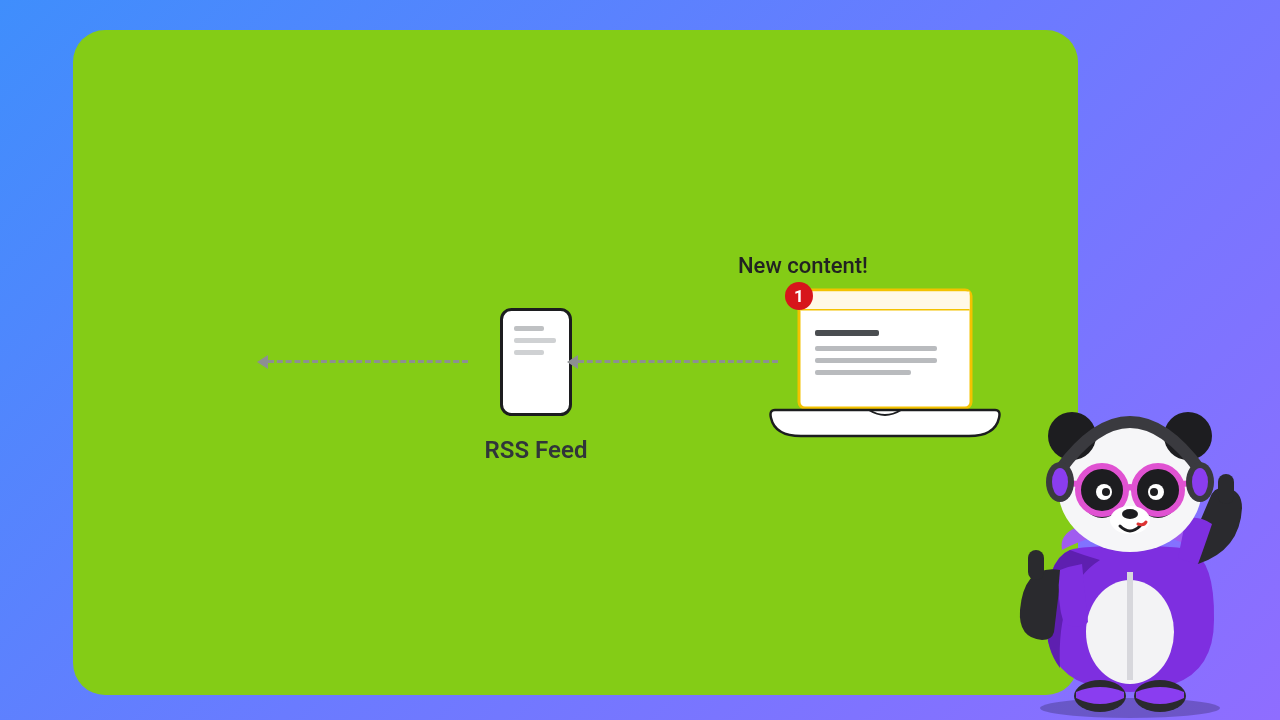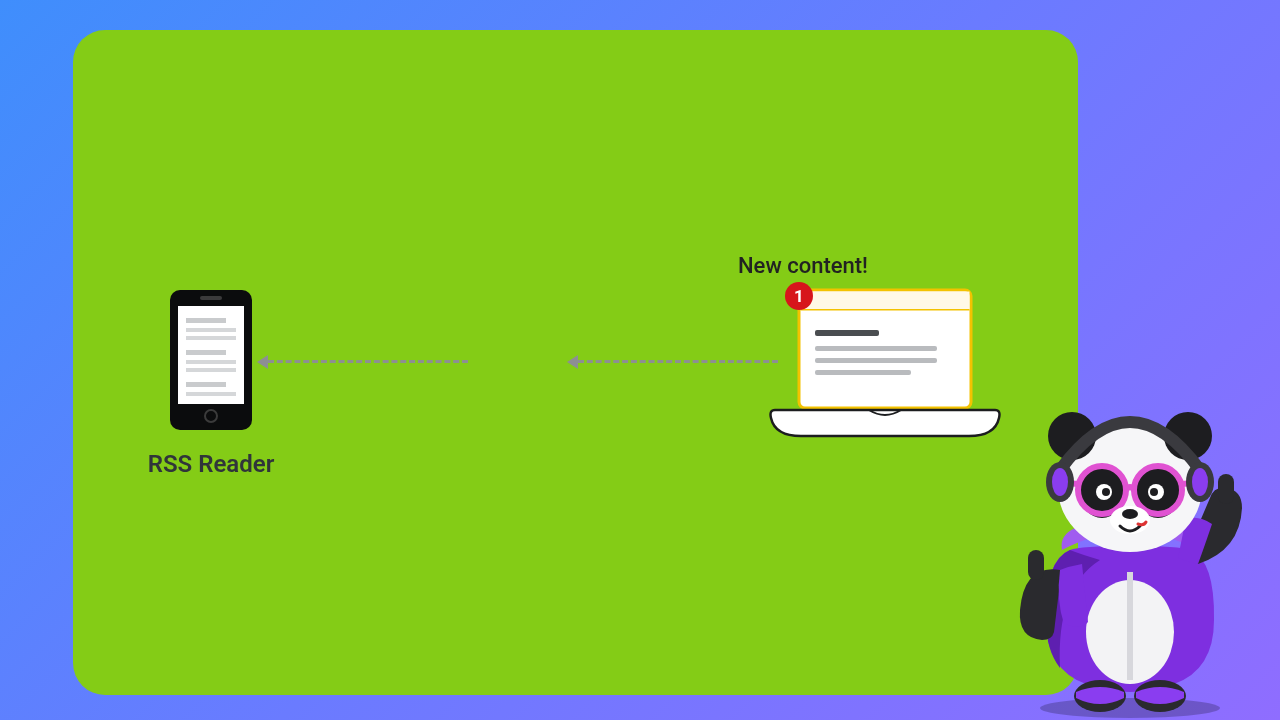--- a/index.html
+++ b/index.html
@@ -93,43 +93,32 @@
 </head>
 <body>
 
 <div class="bg"></div>
 
 <div class="card">
   <div class="stage">
 
     <div class="annotation" style="left:665px; top:223px;">New content!</div>
 
-    <div class="node" style="left:68px; top:260px; width:140px;">
-      <svg width="82" height="140" viewBox="0 0 82 140">
-        <rect x="0" y="0" width="82" height="140" rx="10" fill="#0b0c0d"></rect>
-        <rect x="8" y="16" width="66" height="98" fill="#ffffff"></rect>
-
-        <rect x="16" y="28" width="40" height="5" fill="#c9cbcd"></rect>
-        <rect x="16" y="38" width="50" height="4" fill="#d5d7d9"></rect>
-        <rect x="16" y="46" width="50" height="4" fill="#d5d7d9"></rect>
-        <rect x="16" y="60" width="40" height="5" fill="#c9cbcd"></rect>
-        <rect x="16" y="70" width="50" height="4" fill="#d5d7d9"></rect>
-        <rect x="16" y="78" width="50" height="4" fill="#d5d7d9"></rect>
-        <rect x="16" y="92" width="40" height="5" fill="#c9cbcd"></rect>
-        <rect x="16" y="102" width="50" height="4" fill="#d5d7d9"></rect>
-
-        <circle cx="41" cy="126" r="6" fill="none" stroke="#3b3b3b" stroke-width="2"></circle>
-
-        <rect x="30" y="6" width="22" height="4" rx="2" fill="#3b3b3b"></rect>
+
+    <div class="arrow" style="left:195px; top:330px; width:200px;"></div>
+
+    <div class="node" style="left:408px; top:278px; width:110px;">
+      <svg width="72" height="108" viewBox="0 0 72 108">
+        <rect x="1.5" y="1.5" width="69" height="105" rx="10" fill="#ffffff" stroke="#1c1d1f" stroke-width="3"></rect>
+        <rect x="14" y="18" width="30" height="5" rx="2" fill="#bfc1c3"></rect>
+        <rect x="14" y="30" width="42" height="5" rx="2" fill="#cfd1d3"></rect>
+        <rect x="14" y="42" width="30" height="5" rx="2" fill="#cfd1d3"></rect>
       </svg>
-      <div class="node-label">RSS Reader</div>
+      <div class="node-label">RSS Feed</div>
     </div>
-
-    <div class="arrow" style="left:195px; top:330px; width:200px;"></div>
-
 
     <div class="arrow" style="left:505px; top:330px; width:200px;"></div>
 
     <div class="node" style="left:692px; top:258px; width:240px;">
       <svg width="232" height="150" viewBox="0 0 232 150">
 
         <rect x="30" y="2" width="172" height="118" rx="6" fill="#ffffff" stroke="#f3c200" stroke-width="3"></rect>
 
         <rect x="31.5" y="3.5" width="169" height="18" fill="#fff9e6"></rect>
         <rect x="31.5" y="21" width="169" height="1.5" fill="#f3c200"></rect>

